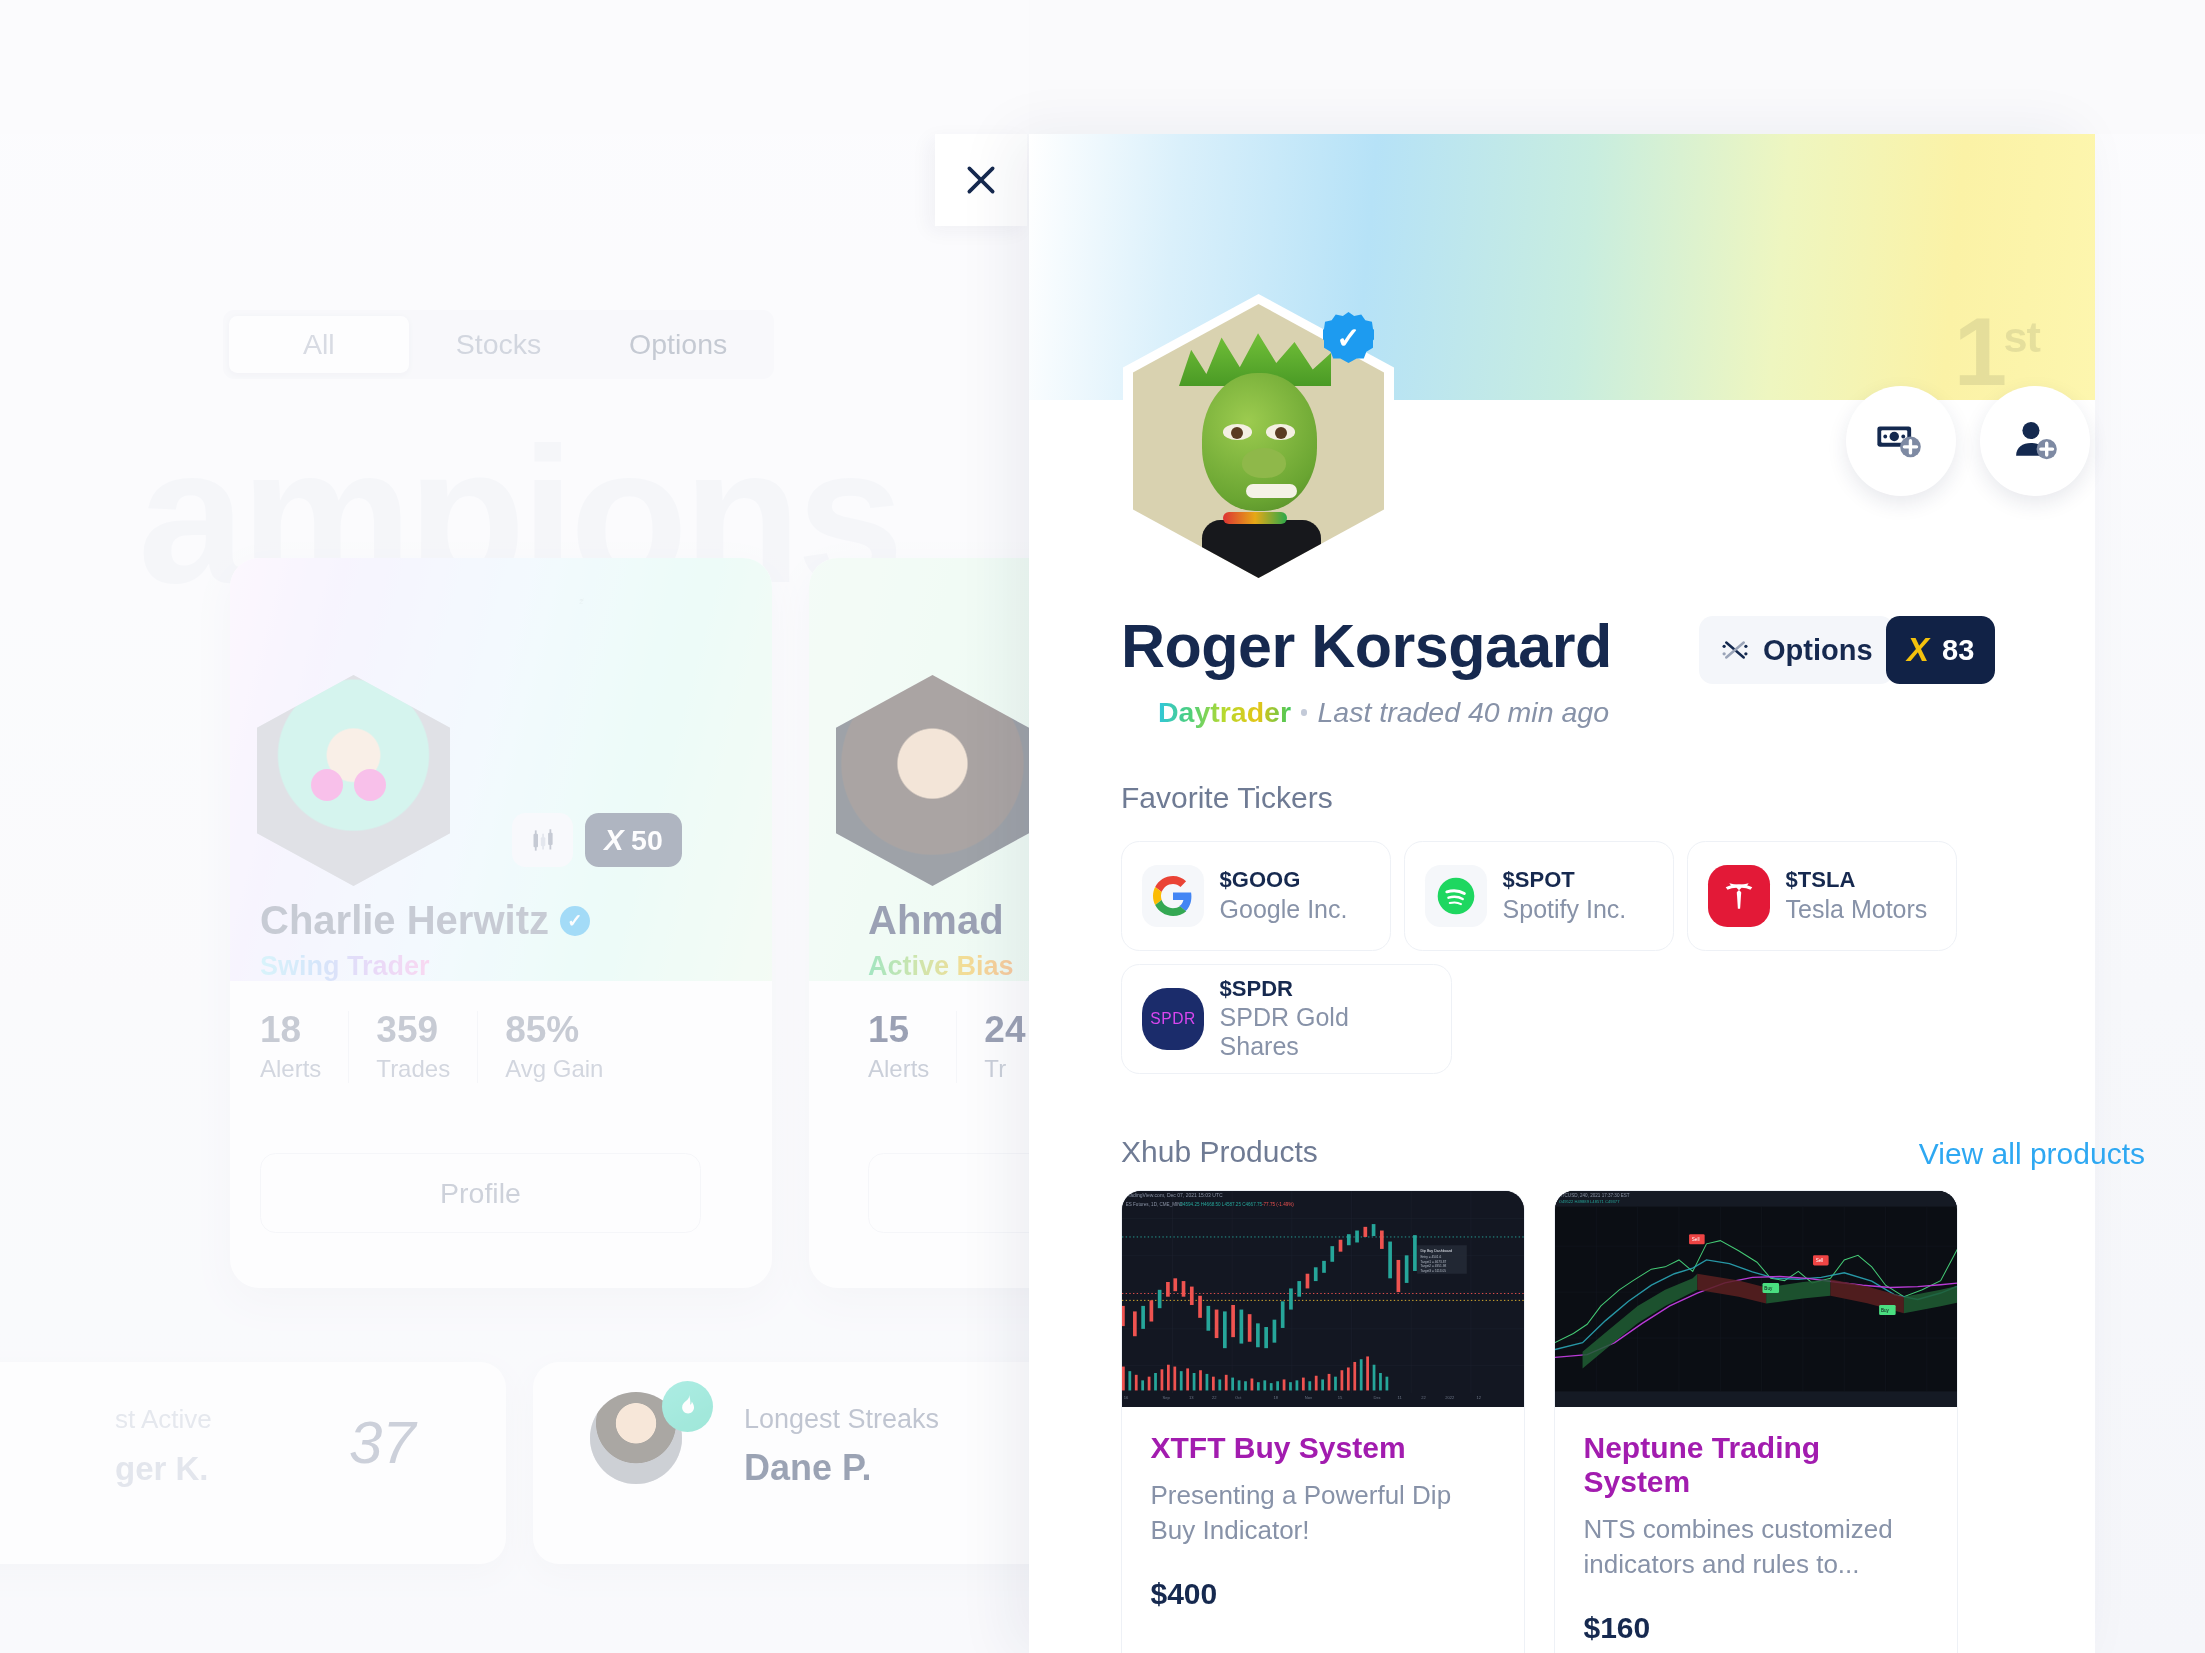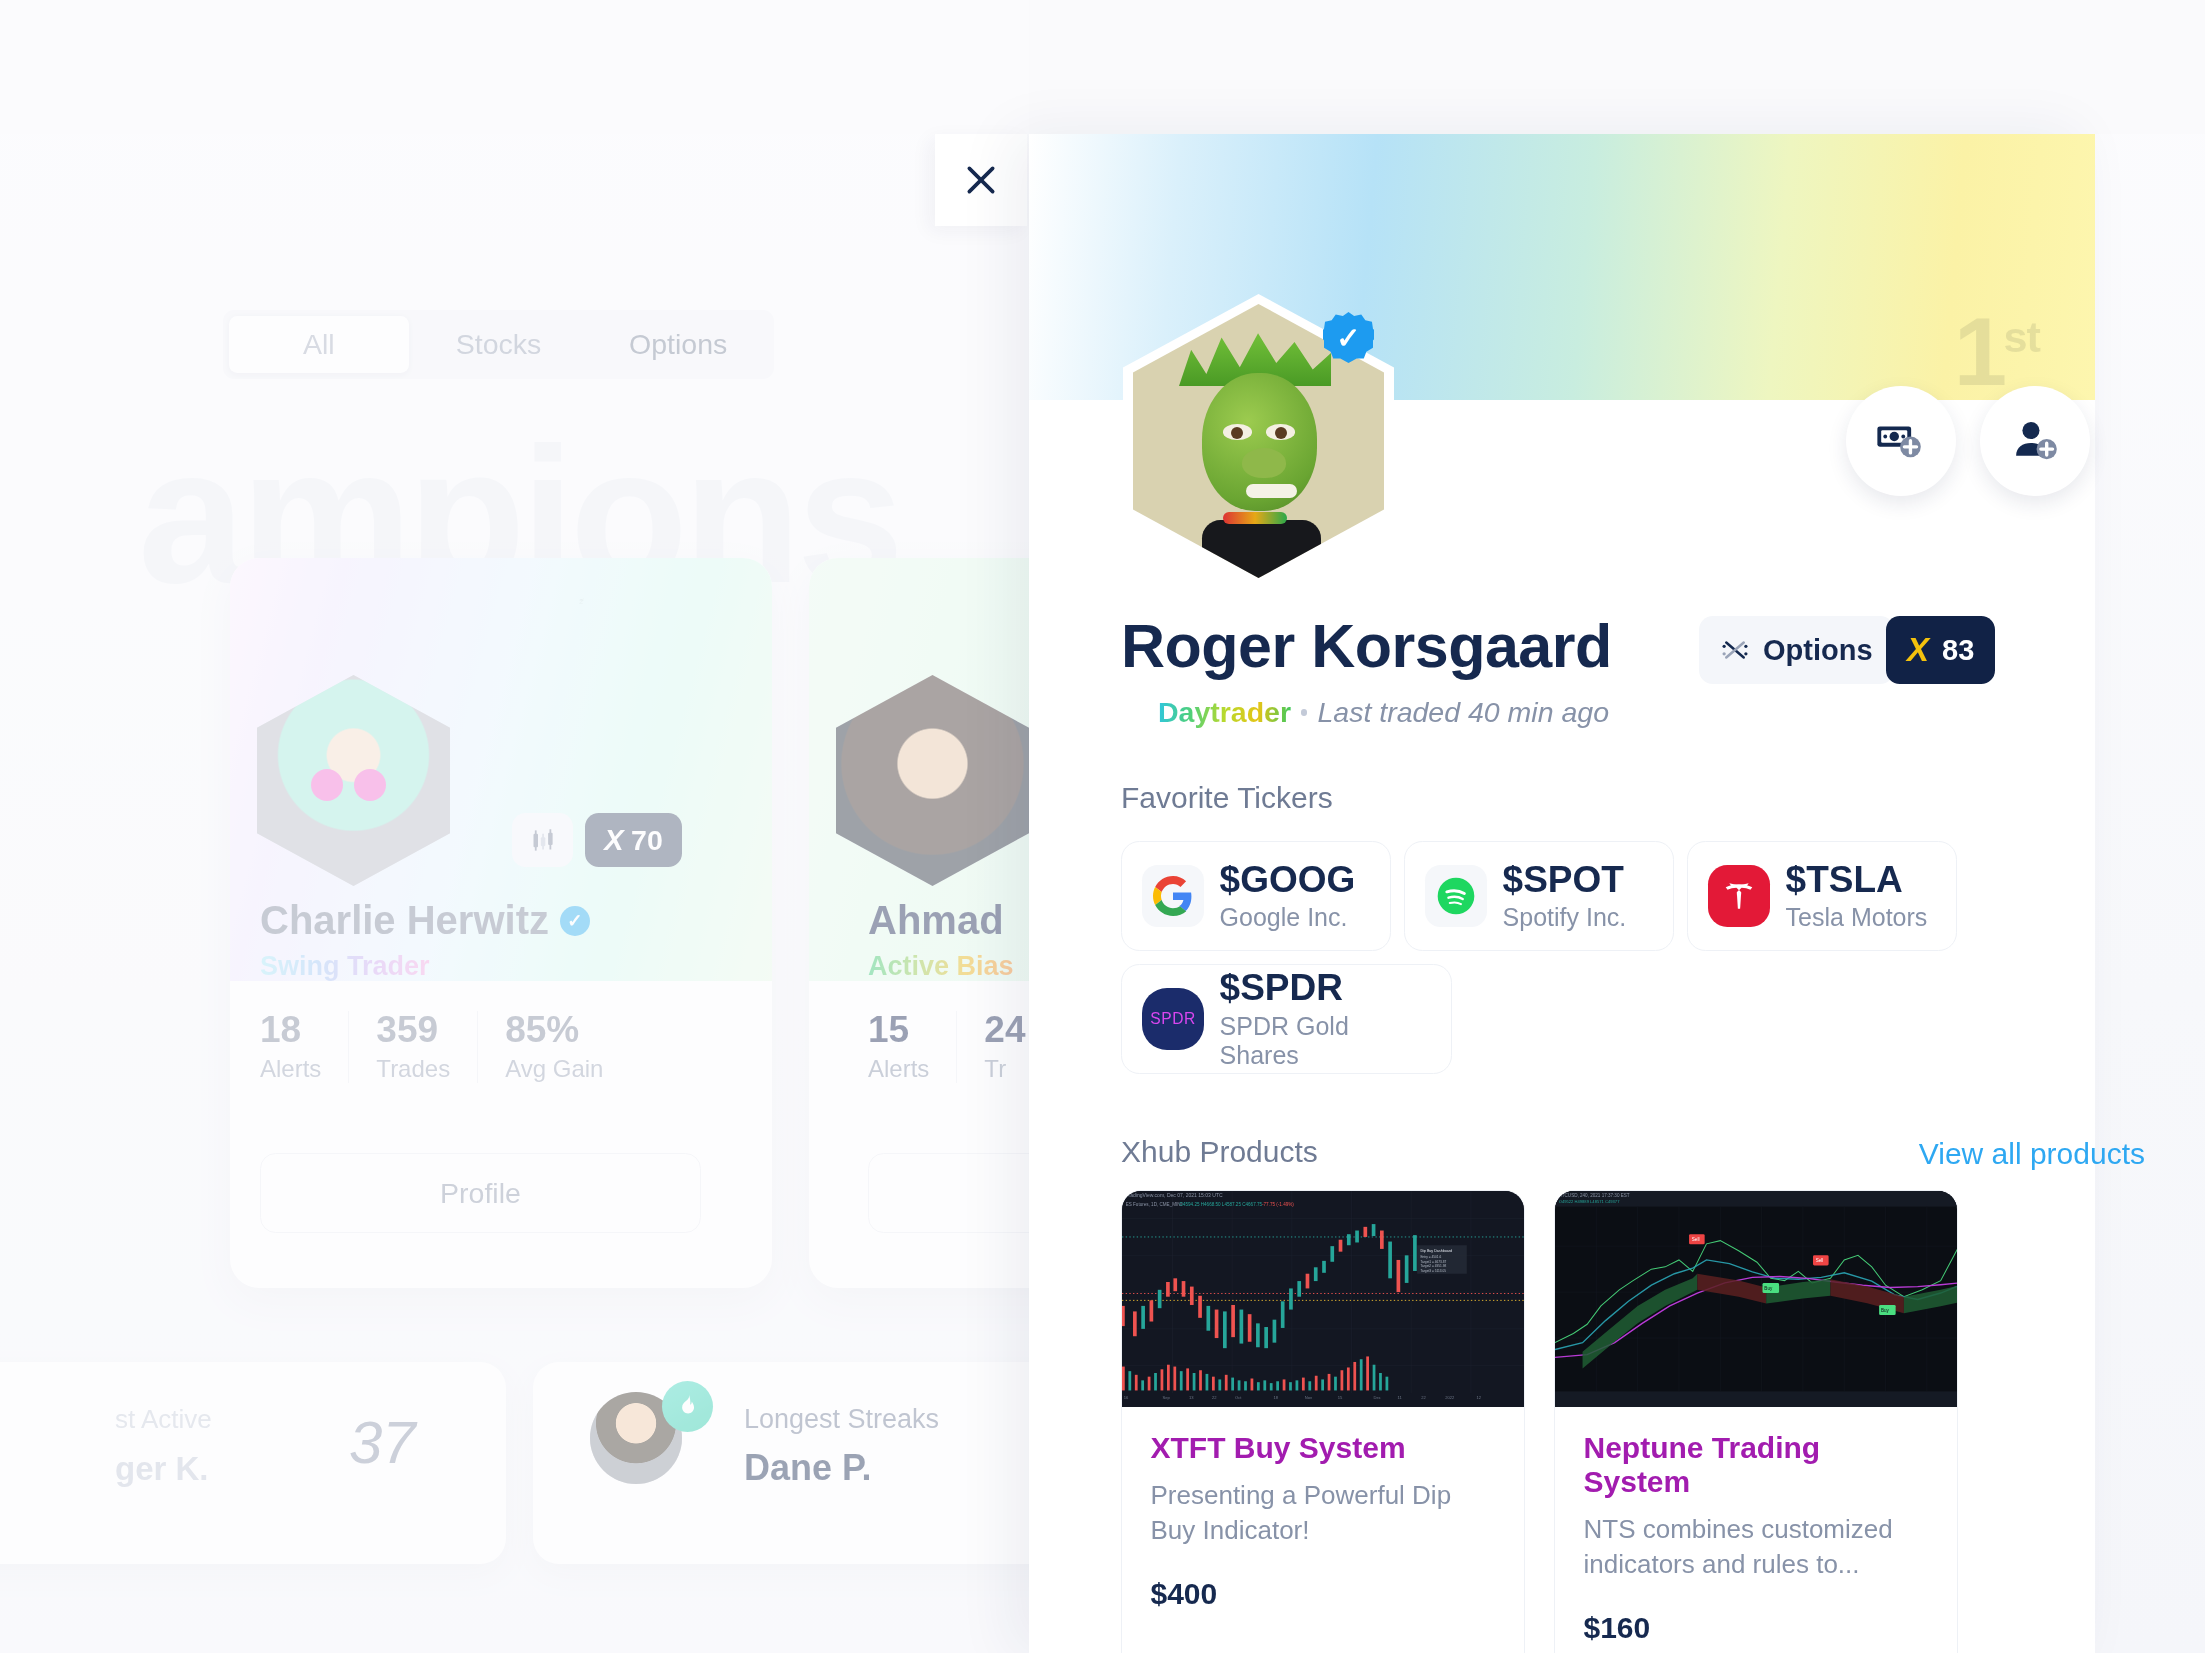--- a/index.html
+++ b/index.html
@@ -237,21 +237,21 @@
   }
   .ticker {
     height: 110px; border: 1.8px solid #eef1f6; border-radius: 18.4px;
     background:#fff; display: flex; align-items: center; gap: 15.6px; padding: 0 20px;
   }
   .tk-logo {
     width: 62px; height: 62px; border-radius: 15.6px; background: #f5f7fa;
     display: flex; align-items: center; justify-content: center; flex: none;
     overflow: hidden;
   }
-  .tk-sym { font-size: 37px; font-weight: 700; color: #16294f; line-height: 1.1; }
+  .tk-sym { font-size: 22px; font-weight: 700; color: #16294f; line-height: 1.1; }
   .tk-name { font-size: 25px; color: #8792a8; margin-top: 2.8px; }
 
   .view-all {
     position: absolute; right: 60px; top: 1137px;
     font-size: 30px; color: #2ea8f2; font-weight: 500;
   }
 
   
   .prod-row { position: absolute; left: 1121px; top: 1190px; display: flex; gap: 29px; }
   .prod {
@@ -302,21 +302,21 @@
           <rect x="5.2" y="3" width="1.6" height="18" fill="#7c879c"></rect>
           <rect x="10.5" y="9" width="4" height="8" rx="1" fill="#c3cad8"></rect>
           <rect x="11.7" y="6" width="1.6" height="14" fill="#c3cad8"></rect>
           <rect x="17" y="5" width="4" height="11" rx="1" fill="#7c879c"></rect>
           <rect x="18.2" y="2" width="1.6" height="18" fill="#7c879c"></rect>
         </svg>
       </div>
       <div class="x-pill">
         <span class="xg">X</span>
 
-        <span>70</span>
+        <span>50</span>
       </div>
     </div>
     <div class="champ-name" style="left:260px; top:898px;">
       <span>Charlie Herwitz</span>
       <span class="verif">✓</span>
     </div>
     <div class="champ-role" style="left:260px; top:951px;">Swing Trader</div>
     <div class="stats" style="left:260px; top:1011px;">
       <div class="stat">
         <div class="num">18</div>

